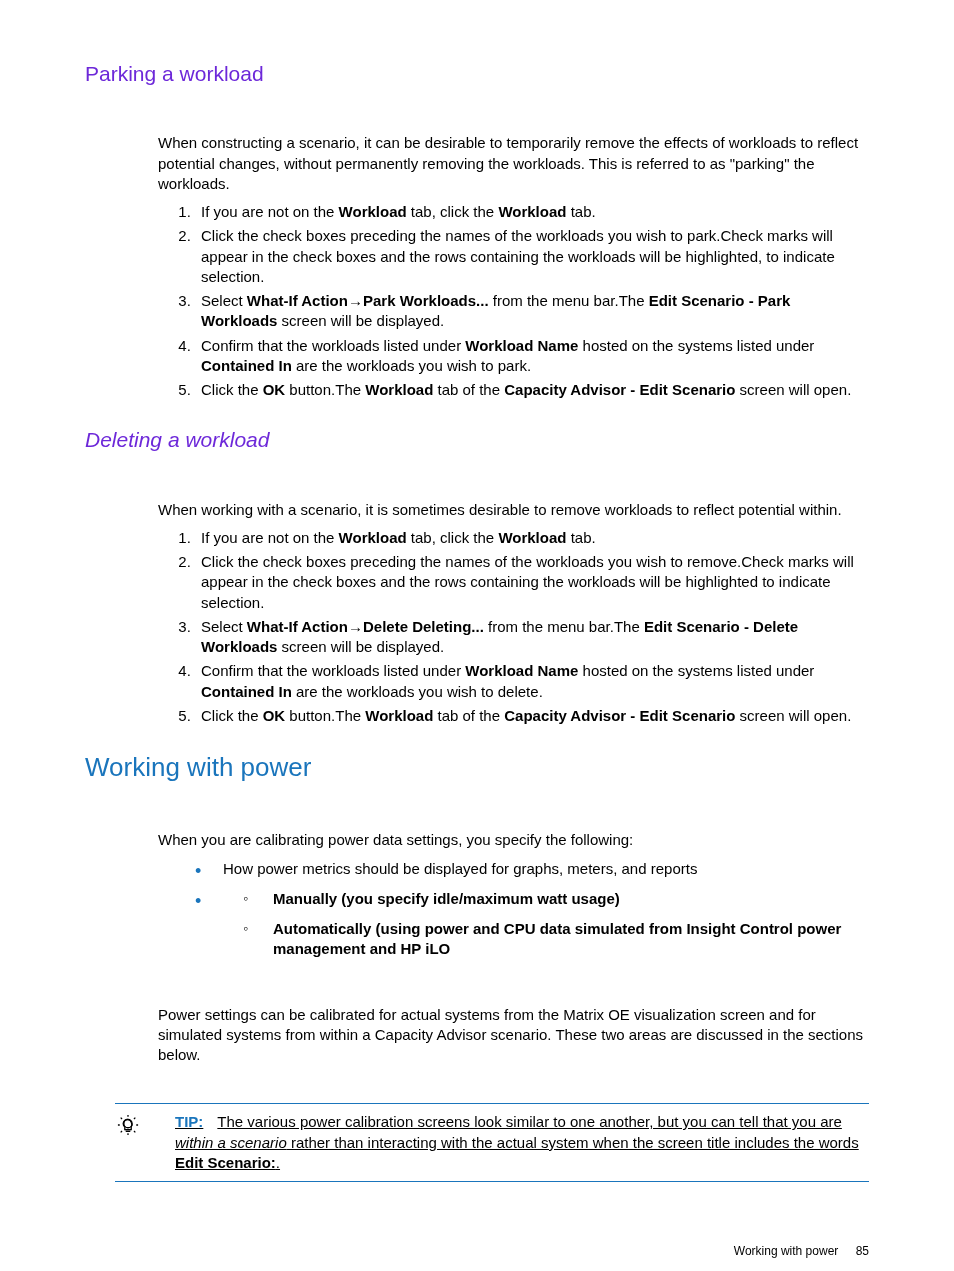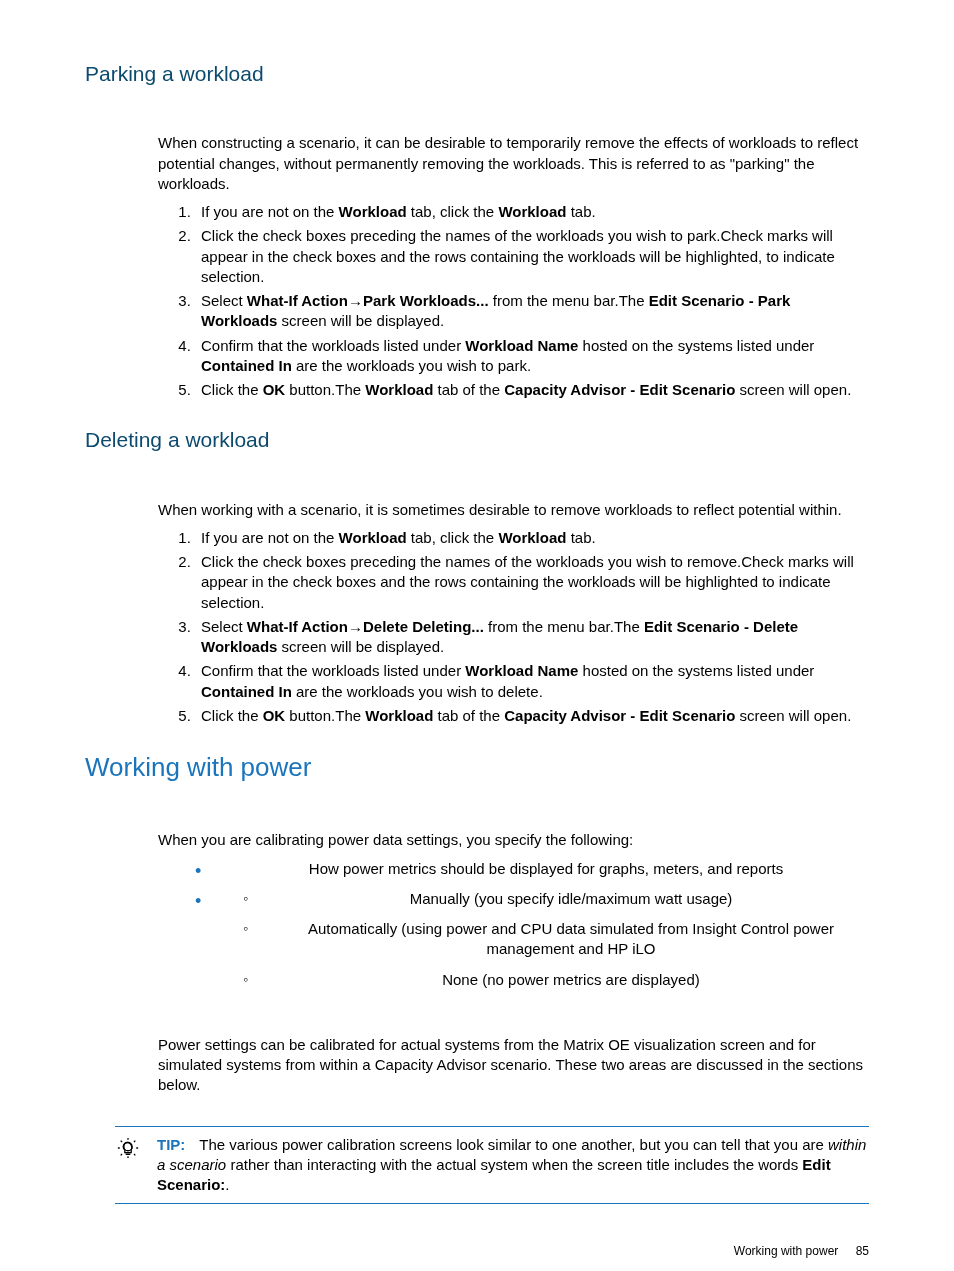--- a/index.html
+++ b/index.html
@@ -8,21 +8,21 @@
       width: 954px;
       height: 1271px;
       background: #fff;
       color: #000;
       position: relative;
       padding: 60px 85px 40px 85px;
       font-size: 15px;
       line-height: 1.35;
     }
     .h2 {
-      color: #0c4a6e;
+      color: #6d28d9;
       font-size: 21px;
       font-weight: 400;
       margin-bottom: 14px;
       font-family: -apple-system, BlinkMacSystemFont, "Segoe UI", Arial, sans-serif;
     }
     .h1 {
       color: #1a75bc;
       font-size: 26px;
       font-weight: 400;
       margin-top: 24px;
@@ -53,58 +53,59 @@
     ul.bulleted {
       margin-left: 110px;
       list-style: none;
       padding: 0;
       margin-bottom: 10px;
     }
     ul.bulleted > li {
       position: relative;
       padding-left: 28px;
       margin-bottom: 10px;
-      text-align: center;
     }
     ul.bulleted > li::before {
       content: "•";
       color: #1a75bc;
       position: absolute;
       left: 0;
       top: 0;
       font-size: 18px;
     }
     ul.hollow {
       list-style: none;
       padding: 0;
       margin-top: 10px;
       margin-left: 20px;
+      font-weight: bold;
     }
     ul.hollow > li {
       position: relative;
       padding-left: 30px;
       margin-bottom: 10px;
     }
     ul.hollow > li::before {
       content: "◦";
       position: absolute;
       left: 0;
       top: 0;
       font-size: 14px;
     }
     .bold { font-weight: 700; }
     .italic { font-style: italic; }
     .tip-box {
-      margin-top: 30px;
+      margin-top: 38px;
       margin-left: 30px;
       border-top: 1px solid #1a75bc;
       border-bottom: 1px solid #1a75bc;
       padding: 8px 0 8px 0;
       display: flex;
-      gap: 16px;
+      gap: 34px;
+      text-decoration: underline;
     }
     .tip-icon {
       flex-shrink: 0;
       width: 24px;
       margin-top: 2px;
       margin-left: 2px;
     }
     .tip-icon svg { display: block; }
     .tip-label {
       color: #1a75bc;
@@ -114,21 +115,21 @@
     .tip-content {
       flex: 1;
     }
     .footer {
       position: absolute;
       bottom: 12px;
       right: 85px;
       font-size: 12px;
     }
     .footer-page { margin-left: 14px; }
-    .section-gap { margin-top: 26px; }
+    .section-gap { margin-top: 26px; font-style: italic; }
   </style>
 </head>
 <body>
 
 <div class="h2">Parking a workload</div>
 <p class="body-text">When constructing a scenario, it can be desirable to temporarily remove the effects of workloads to reflect potential changes, without permanently removing the workloads. This is referred to as "parking" the workloads.</p>
 <ol class="numbered">
   <li>
       <span class="li-body"><span>If you are not on the </span><span class="bold">Workload</span><span> tab, click the </span><span class="bold">Workload</span><span> tab.</span></span>
     </li>
@@ -167,21 +168,20 @@
 </ol>
 
 <div class="h1">Working with power</div>
 <p class="body-text">When you are calibrating power data settings, you specify the following:</p>
 <ul class="bulleted">
   <li>How power metrics should be displayed for graphs, meters, and reports</li>
   <li>
     <ul class="hollow">
       <li>Manually (you specify idle/maximum watt usage)</li>
       <li>Automatically (using power and CPU data simulated from Insight Control power management and HP iLO</li>
-      <li>None (no power metrics are displayed)</li>
     </ul>
   </li>
 </ul>
 <p class="body-text">Power settings can be calibrated for actual systems from the Matrix OE visualization screen and for simulated systems from within a Capacity Advisor scenario. These two areas are discussed in the sections below.</p>
 
 <div class="tip-box">
   <div class="tip-icon">
     <svg width="22" height="22" viewBox="0 0 24 24" fill="none" stroke="#000" stroke-width="1.4">
       <path d="M12 3 L12 1 M12 23 L12 21 M3 12 L1 12 M23 12 L21 12 M5.5 5.5 L4 4 M18.5 18.5 L20 20 M18.5 5.5 L20 4 M5.5 18.5 L4 20"></path>
       <path d="M9 17 L15 17 M9.5 19 L14.5 19"></path>

